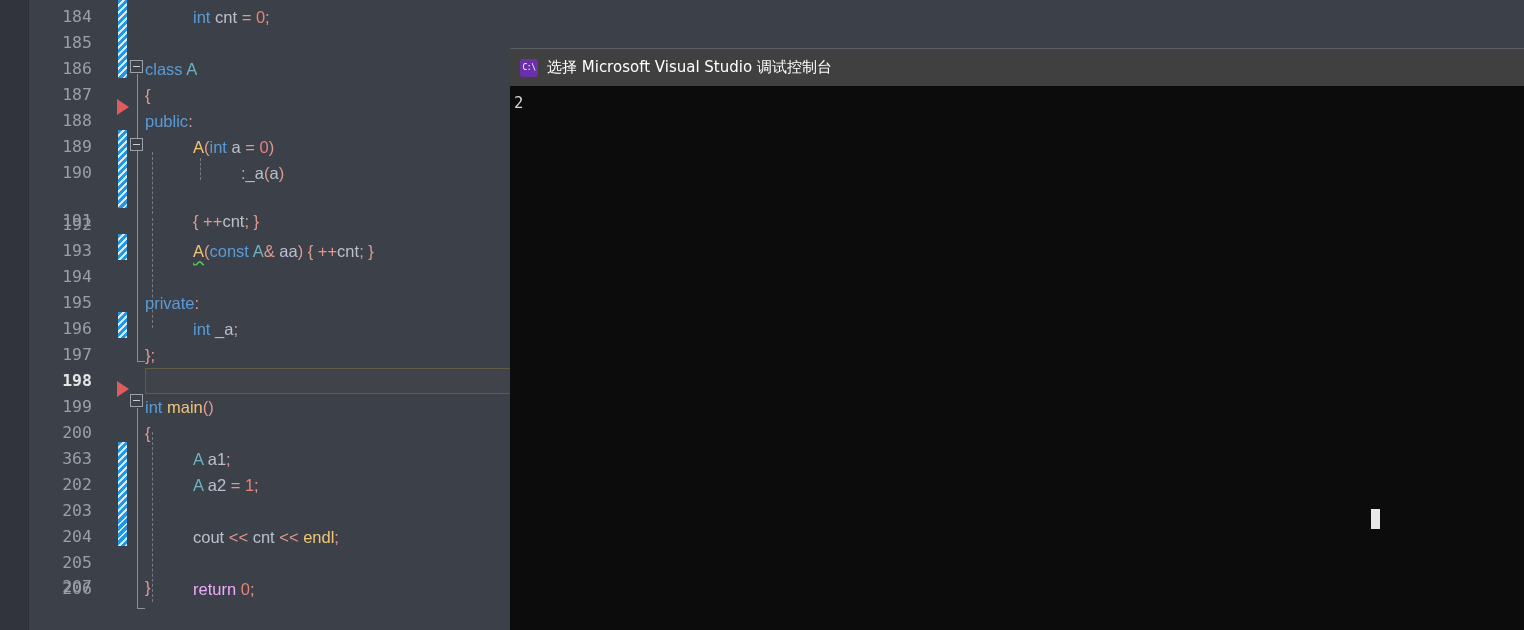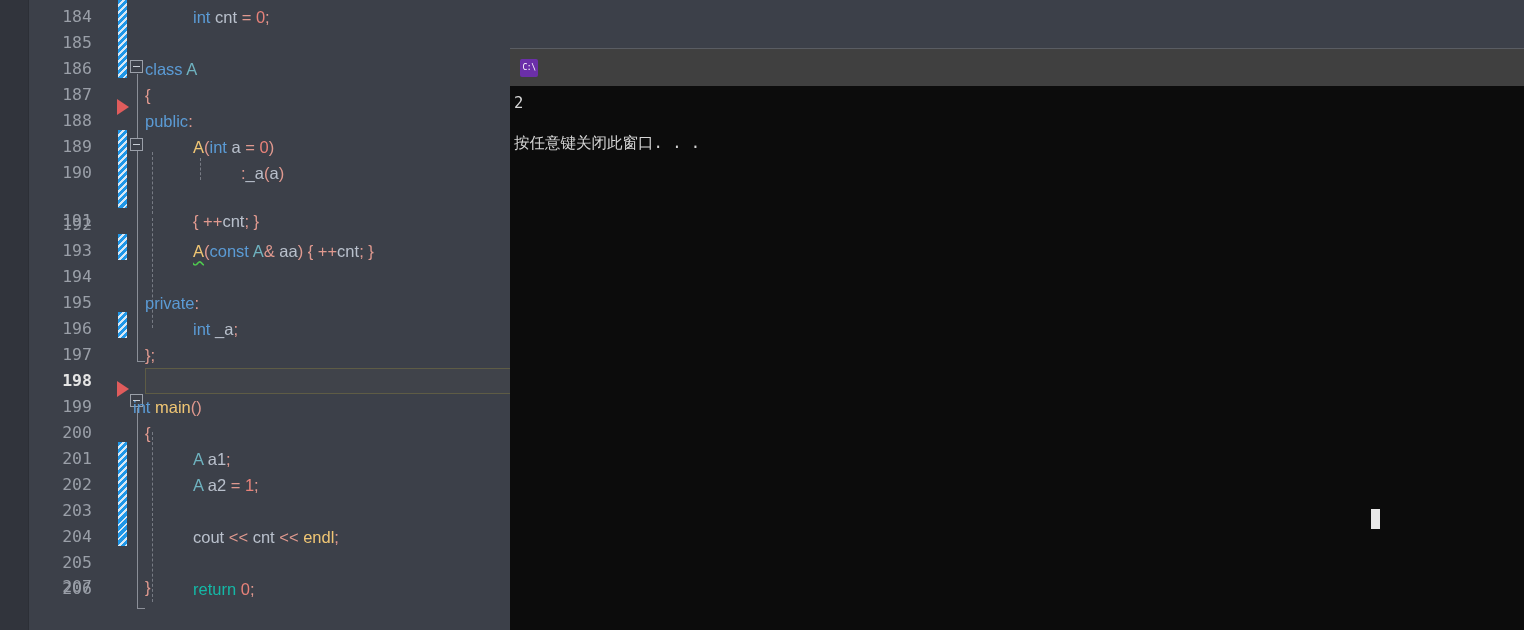--- a/index.html
+++ b/index.html
@@ -138,21 +138,21 @@
     white-space: pre;
   }
 
   
   .t-kw     { color: #5b9bd5; }   
   .t-type   { color: #6fb3c0; }   
   .t-fn     { color: #f0c674; }   
   .t-id     { color: #b9c0cc; }   
   .t-num    { color: #e8827a; }   
   .t-punc   { color: #e0998f; }   
-  .t-ret    { color: #14b8a6; }   
+  .t-ret    { color: #f0abfc; }   
   .squiggle {
     text-decoration: underline wavy #4ec94e;
     text-underline-offset: 3px;
   }
 
   
   #console-window {
     position: absolute;
     left: 510px; top: 48px;
     width: 1014px; height: 582px;
@@ -270,44 +270,44 @@
         <div class="code-line" style="top: 134px;"><div class="ln">189</div><div class="code-text" style="left: 193px;"><span class="t-fn">A</span><span class="t-punc">(</span><span class="t-kw">int</span><span class=""> </span><span class="t-id">a</span><span class=""> </span><span class="t-punc">=</span><span class=""> </span><span class="t-num">0</span><span class="t-punc">)</span></div></div>
         <div class="code-line" style="top: 160px;"><div class="ln">190</div><div class="code-text" style="left: 241px;"><span class="t-punc">:</span><span class="t-id">_a</span><span class="t-punc">(</span><span class="t-id">a</span><span class="t-punc">)</span></div></div>
         <div class="code-line" style="top: 172px; margin-top: 36px;"><div class="ln">191</div><div class="code-text" style="left: 193px;"><span class="t-punc">{ </span><span class="t-punc">++</span><span class="t-id">cnt</span><span class="t-punc">; }</span></div></div>
         <div class="code-line" style="top: 212px;"><div class="ln">192</div></div>
         <div class="code-line" style="top: 238px;"><div class="ln">193</div><div class="code-text" style="left: 193px;"><span class="t-fn squiggle">A</span><span class="t-punc">(</span><span class="t-kw">const</span><span class=""> </span><span class="t-type">A</span><span class="t-punc">&amp;</span><span class=""> </span><span class="t-id">aa</span><span class="t-punc">) </span><span class="t-punc">{ </span><span class="t-punc">++</span><span class="t-id">cnt</span><span class="t-punc">; }</span></div></div>
         <div class="code-line" style="top: 264px;"><div class="ln">194</div></div>
         <div class="code-line" style="top: 290px;"><div class="ln">195</div><div class="code-text" style="left: 145px;"><span class="t-kw">private</span><span class="t-punc">:</span></div></div>
         <div class="code-line" style="top: 316px; padding-left: 48px;"><div class="ln">196</div><div class="code-text" style="left: 193px;"><span class="t-kw">int</span><span class=""> </span><span class="t-id">_a</span><span class="t-punc">;</span></div></div>
         <div class="code-line" style="top: 342px;"><div class="ln">197</div><div class="code-text" style="left: 145px;"><span class="t-punc">};</span></div></div>
         <div class="code-line" style="top: 368px;"><div class="ln active">198</div></div>
-        <div class="code-line" style="top: 394px;"><div class="ln">199</div><div class="code-text" style="left: 133px;"><span class="t-kw">int</span><span class=""> </span><span class="t-fn">main</span><span class="t-punc">()</span></div></div>
+        <div class="code-line" style="top: 394px;"><div class="ln">199</div><div class="code-text" style="left: 145px;"><span class="t-kw">int</span><span class=""> </span><span class="t-fn">main</span><span class="t-punc">()</span></div></div>
         <div class="code-line" style="top: 420px;"><div class="ln">200</div><div class="code-text" style="left: 145px;"><span class="t-punc">{</span></div></div>
-        <div class="code-line" style="top: 446px;"><div class="ln">201</div><div class="code-text" style="left: 193px;"><span class="t-type">A</span><span class=""> </span><span class="t-id">a1</span><span class="t-punc">;</span></div></div>
+        <div class="code-line" style="top: 446px;"><div class="ln">363</div><div class="code-text" style="left: 193px;"><span class="t-type">A</span><span class=""> </span><span class="t-id">a1</span><span class="t-punc">;</span></div></div>
         <div class="code-line" style="top: 472px;"><div class="ln">202</div><div class="code-text" style="left: 193px;"><span class="t-type">A</span><span class=""> </span><span class="t-id">a2</span><span class=""> </span><span class="t-punc">=</span><span class=""> </span><span class="t-num">1</span><span class="t-punc">;</span></div></div>
         <div class="code-line" style="top: 498px;"><div class="ln">203</div></div>
         <div class="code-line" style="top: 524px;"><div class="ln">204</div><div class="code-text" style="left: 193px;"><span class="t-id">cout</span><span class=""> </span><span class="t-punc">&lt;&lt;</span><span class=""> </span><span class="t-id">cnt</span><span class=""> </span><span class="t-punc">&lt;&lt;</span><span class=""> </span><span class="t-fn">endl</span><span class="t-punc">;</span></div></div>
         <div class="code-line" style="top: 550px;"><div class="ln">205</div></div>
         <div class="code-line" style="top: 576px;"><div class="ln">206</div><div class="code-text" style="left: 193px;"><span class="t-ret">return</span><span class=""> </span><span class="t-num">0</span><span class="t-punc">;</span></div></div>
         <div class="code-line" style="top: 574px;"><div class="ln">207</div><div class="code-text" style="left: 145px;"><span class="t-punc">}</span></div></div>
       </div>
 
   </div>
 
   <div id="console-window">
 
     <div id="console-titlebar">
       <div id="console-app-icon">
         <span>C:\</span>
       </div>
+      <div id="console-title-text">选择 Microsoft Visual Studio 调试控制台</div>
     </div>
 
     <div id="console-body">
         <div class="console-line">2</div>
         <div class="console-line blank"></div>
-        <div class="console-line">按任意键关闭此窗口. . .</div>
       </div>
 
     <div id="console-cursor"></div>
 
   </div>
 
 </div>
 
 </body></html>

